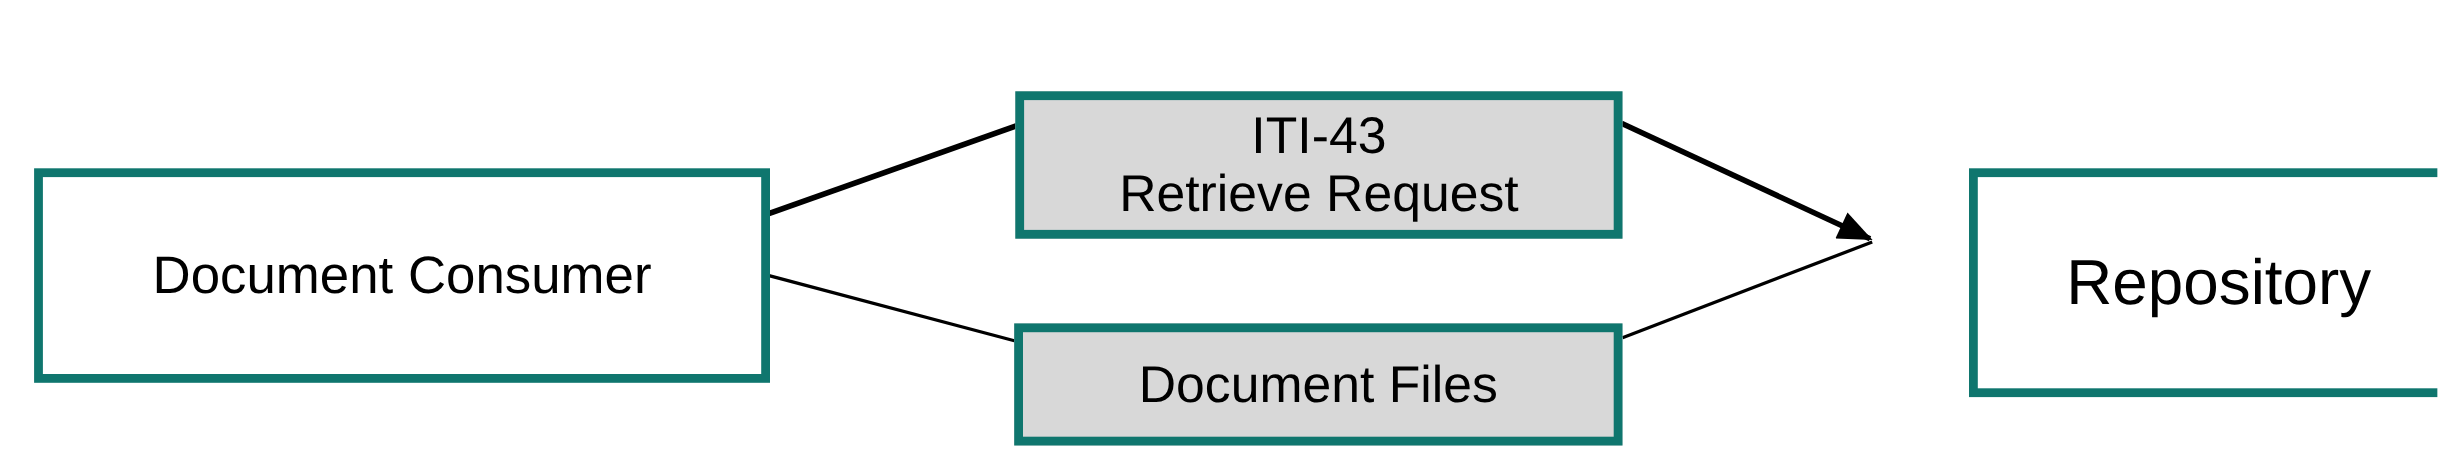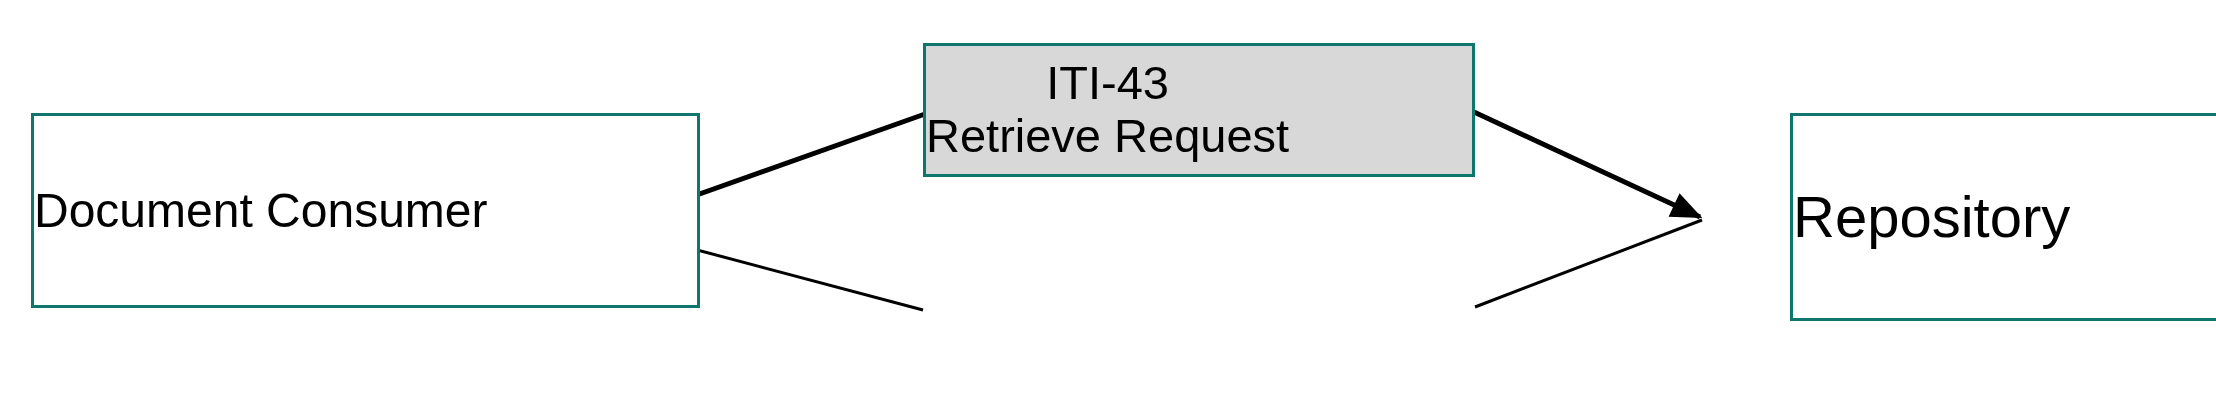--- a/index.html
+++ b/index.html
@@ -12,24 +12,26 @@
     width: 2216px;
     height: 414px;
     background: #ffffff;
     font-family: "Liberation Sans", sans-serif;
     color: #000000;
     overflow: hidden;
   }
   .node {
     position: absolute;
     box-sizing: border-box;
-    border: 3px solid #0f766e;
+    border: 8px solid #0f766e;
     display: flex;
     align-items: center;
+    justify-content: center;
     text-align: center;
+    margin-top: 40px;
   }
   .node .label {
     white-space: pre-line;
     line-height: 1.12;
   }
   #consumer-node {
     left: 31px; top: 113px;
     width: 669px; height: 195px;
     background: #ffffff;
     font-size: 48px;
@@ -89,18 +91,21 @@
 
   <div class="node" id="consumer-node">
     <span class="label">Document Consumer</span>
   </div>
 
   <div class="node" id="request-node">
     <span class="label">ITI-43
 Retrieve Request</span>
   </div>
 
+  <div class="node" id="response-node">
+    <span class="label">Document Files</span>
+  </div>
 
   <div class="node" id="repository-node">
     <span class="label">Repository</span>
   </div>
 
 </div>
 
 </body></html>

